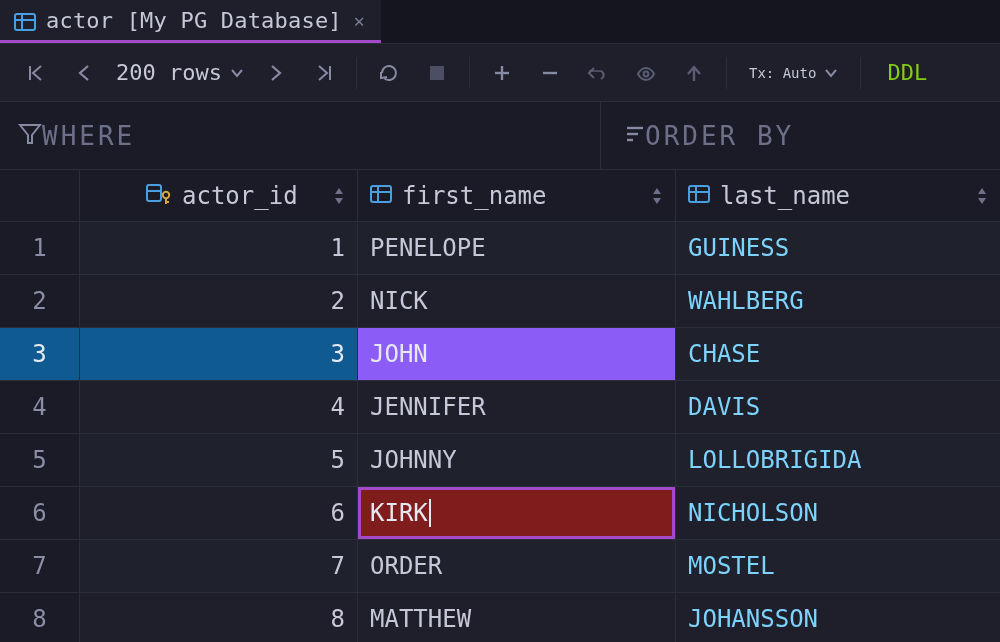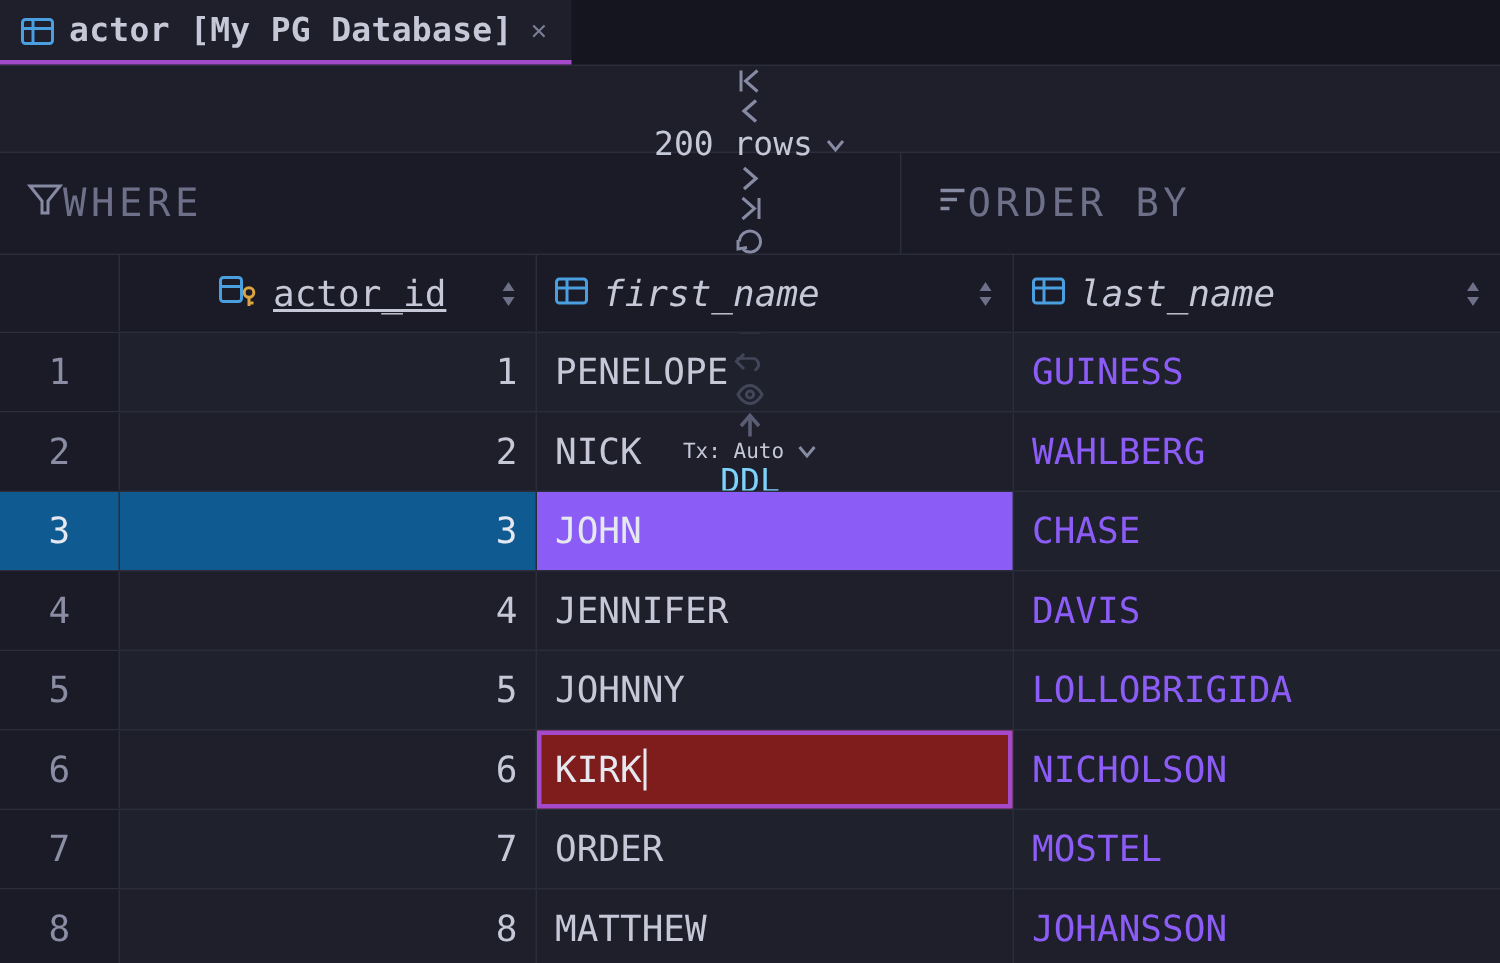--- a/index.html
+++ b/index.html
@@ -18,33 +18,32 @@
     border-bottom: 1px solid #2b2d3a;
   }
   .tab {
     display: flex; align-items: center; gap: 10px;
     padding: 0 14px;
     background: #1e1f2b;
     border-bottom: 3px solid #a349c9;
     font-size: 22px;
     color: #c6c8d8;
   }
-  .tab .title { letter-spacing: .2px; font-weight: bold; }
+  .tab .title { letter-spacing: .2px; }
   .tab .close { color: #7a7e94; font-size: 18px; padding: 0 2px; cursor: pointer; }
   .icon-table {
     width: 22px; height: 18px; display: inline-block;
   }
   
   .toolbar {
     height: 58px;
     display: flex; align-items: center;
     border-bottom: 1px solid #2b2d3a;
     padding: 0 12px;
     gap: 0;
-    flex-direction: column;
   }
   .tbbtn {
     width: 48px; height: 40px;
     display: flex; align-items: center; justify-content: center;
     color: #868aa2;
   }
   .tbbtn.interactive { cursor: pointer; }
   .tbbtn svg { display: block; }
   .rowcount {
     display: flex; align-items: center; gap: 8px;
@@ -53,21 +52,21 @@
     cursor: pointer;
   }
   .sep {
     width: 1px; height: 32px; background: #2b2d3a; margin: 0 8px;
   }
   .tx {
     display: flex; align-items: center; gap: 8px;
     font-size: 14px; color: #c6c8d8; padding: 0 14px; cursor: pointer;
   }
   .ddl {
-    font-size: 22px; color: #7dd3fc; padding: 0 18px; cursor: pointer;
+    font-size: 22px; color: #84cc16; padding: 0 18px; cursor: pointer;
   }
   
   .filters {
     height: 68px;
     display: flex;
     border-bottom: 1px solid #2b2d3a;
     background: #1a1b26;
   }
   .filter {
     display: flex; align-items: center; gap: 0;
@@ -91,25 +90,25 @@
     border-right: 1px solid #2b2d3a;
     padding: 0 12px;
     min-width: 0;
   }
   .cell.gutter {
     flex: 0 0 80px; justify-content: center;
     color: #8a8da3; background: #1a1b26;
   }
   .cell.c-id   { flex: 0 0 278px; justify-content: flex-end; color: #c6c8d8; }
   .cell.c-fn   { flex: 0 0 318px; color: #c6c8d8; }
-  .cell.c-ln   { flex: 1 1 auto; border-right: none; color: #8b5cf6; }
+  .cell.c-ln   { flex: 1 1 auto; border-right: none; color: #7dd3fc; }
   .row.header .cell { color: #c6c8d8; gap: 10px; }
-  .row.header .cell.c-id { justify-content: flex-start; padding-left: 66px; text-decoration: underline; }
+  .row.header .cell.c-id { justify-content: flex-start; padding-left: 66px; }
   .row.header .cell.c-fn,
-  .row.header .cell.c-ln { justify-content: flex-start; position: relative; font-style: italic; }
+  .row.header .cell.c-ln { justify-content: flex-start; position: relative; }
   .hsort {
     margin-left: auto; color: #6d7088; font-size: 16px; line-height: 10px;
   }
   .row.alt { background: #22243068; }
   .row.sel .cell.gutter,
   .row.sel .cell.c-id { background: #105a92; color: #e6e8f0; }
   .row.sel .cell.c-fn { background: #8b5cf6; color: #e6e8f0; }
   .row.editing .cell.c-fn {
     background: #7f1d1d;
     padding: 0;

